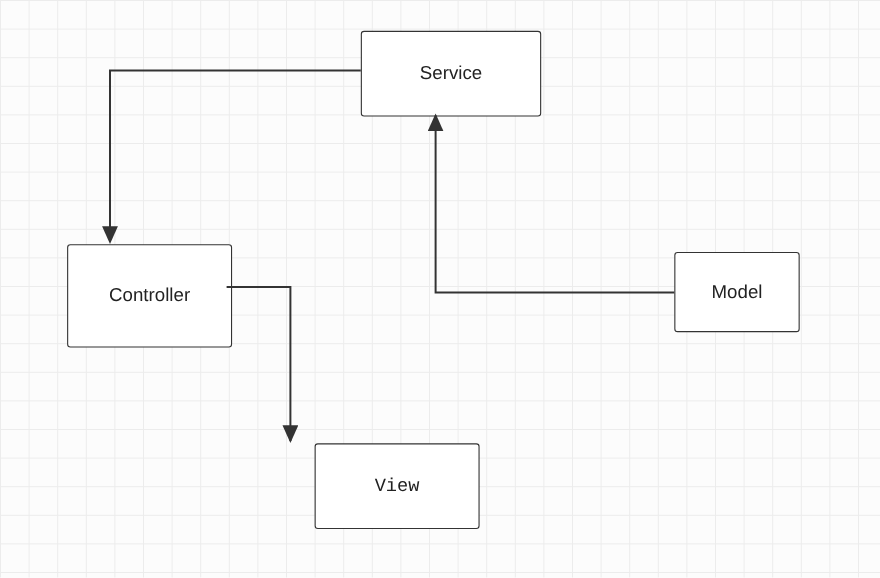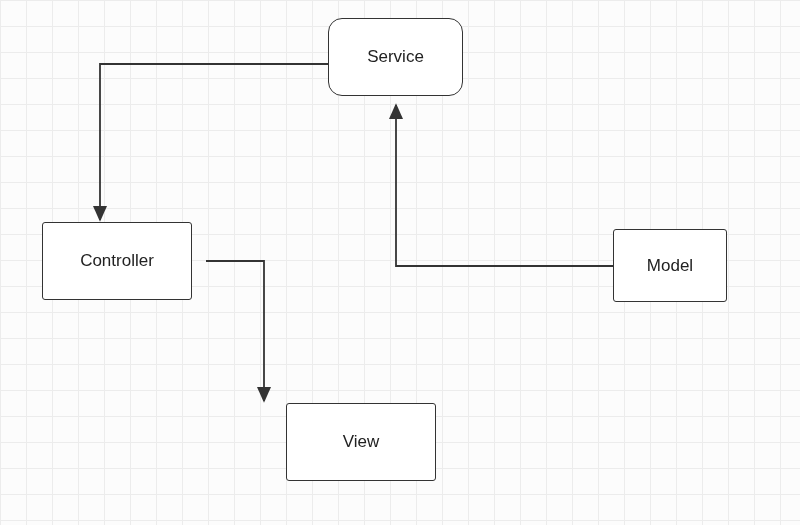--- a/index.html
+++ b/index.html
@@ -30,33 +30,33 @@
       position: absolute;
       top: 0; left: 0;
       width: 800px;
       height: 525px;
       pointer-events: none;
     }
   </style>
 </head>
 <body>
 
-<div class="node" style="left:328px; top:18px; width:135px; height:78px;border-radius:14px;">
+<div class="node" style="left:328px; top:28px; width:164px; height:78px;">
   <span>Service</span>
 </div>
 
-<div class="node" style="left:42px; top:222px; width:150px; height:78px;">
+<div class="node" style="left:61px; top:222px; width:150px; height:94px;">
   <span>Controller</span>
 </div>
 
 <div class="node" style="left:613px; top:229px; width:114px; height:73px;">
   <span>Model</span>
 </div>
 
-<div class="node" style="left:286px; top:403px; width:150px; height:78px;">
+<div class="node" style="left:286px; top:403px; width:150px; height:78px;font-family:Liberation Mono, monospace;">
   <span>View</span>
 </div>
 
 <svg class="arrows">
   <defs>
     <marker id="arrowhead" markerWidth="10" markerHeight="8" refX="8" refY="4" orient="auto" markerUnits="strokeWidth">
       <path d="M0,0 L9,4 L0,8 Z" fill="#333"></path>
     </marker>
   </defs>
 

